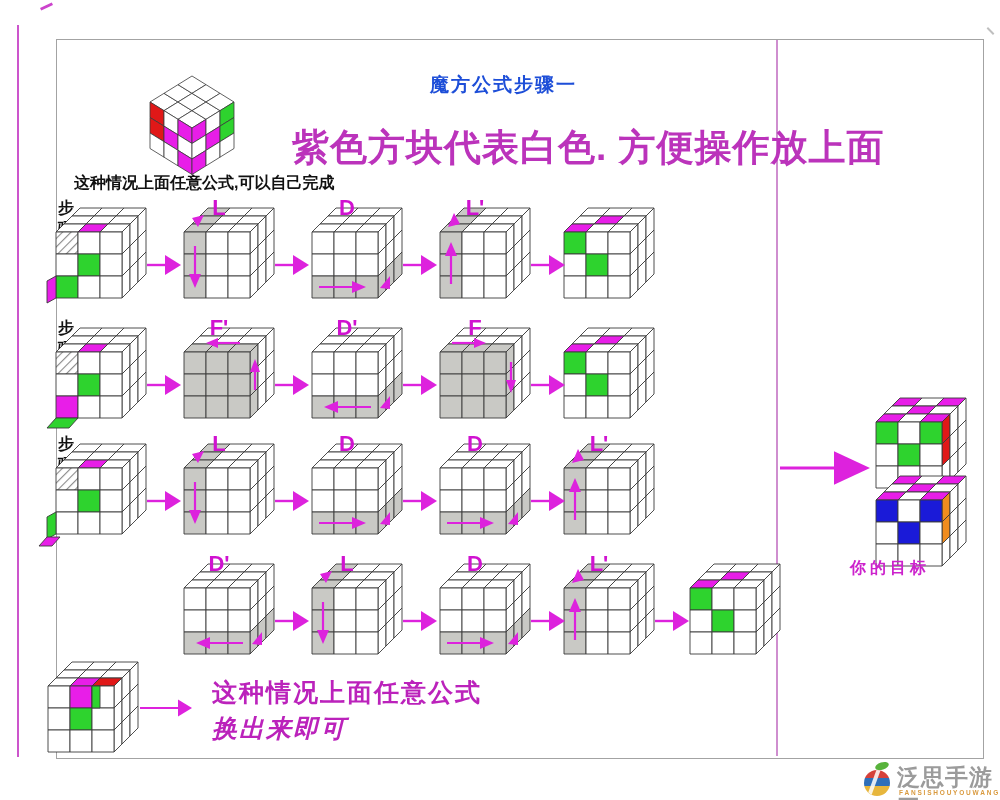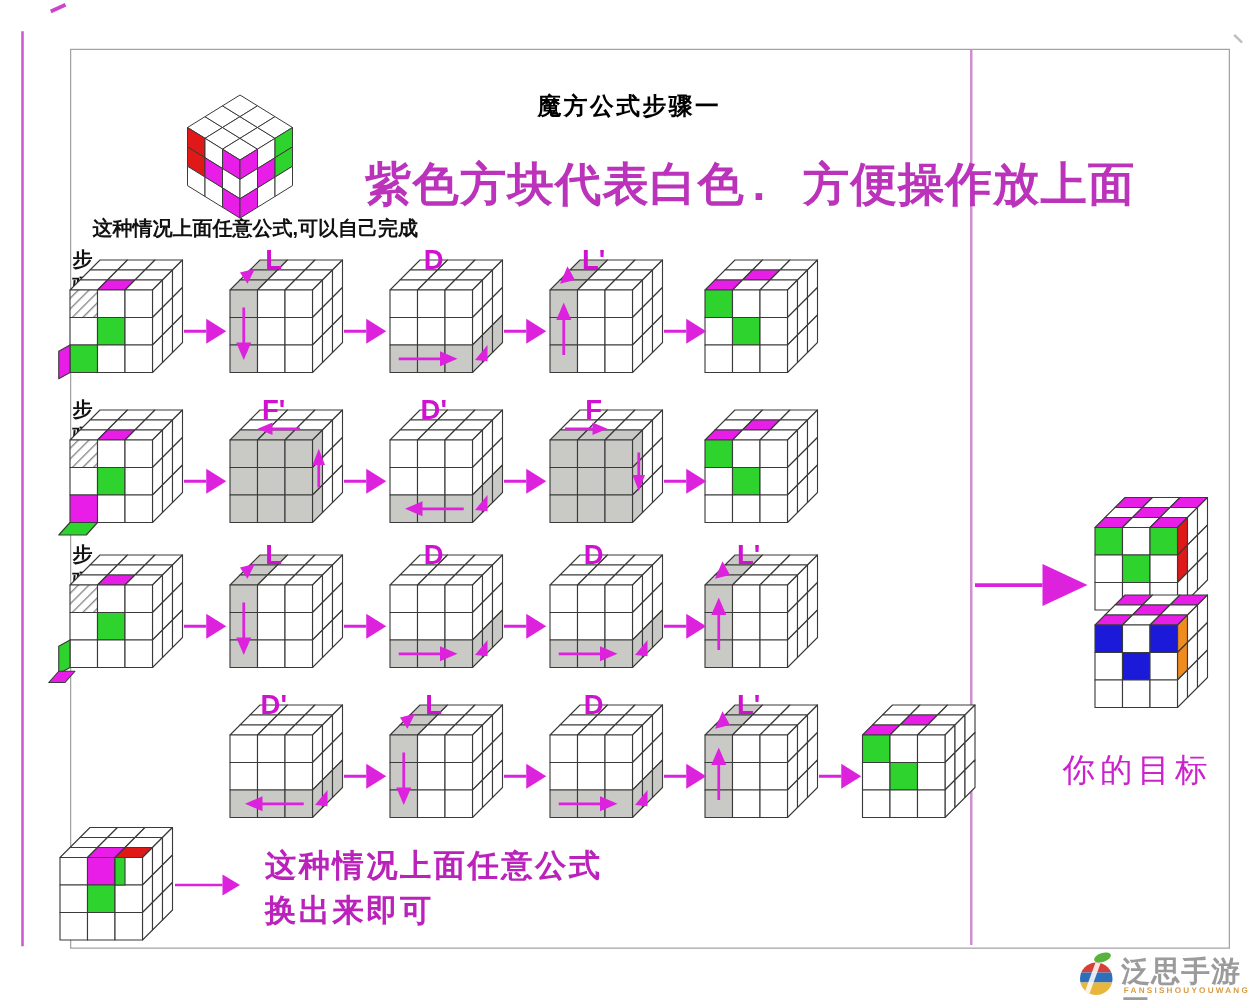--- a/index.html
+++ b/index.html
@@ -4,26 +4,26 @@
 <style>
   html,body{margin:0;padding:0;background:#fff;}
   body{width:1000px;height:800px;position:relative;overflow:hidden;
        font-family:"Liberation Sans","DejaVu Sans",sans-serif;}
   .abs{position:absolute;}
   #left-line{left:17px;top:25px;width:2px;height:732px;background:#cc55cc;}
   #tl-mark{left:40px;top:5px;width:13px;height:3px;background:#cc44cc;transform:rotate(-25deg);}
   #tr-mark{left:986px;top:30px;width:9px;height:2px;background:#bfbfbf;transform:rotate(45deg);}
   #main-box{left:56px;top:39px;width:926px;height:718px;border:1px solid #a3a3a3;background:#fff;}
   #divider{left:776px;top:40px;width:2px;height:716px;background:#cf8ecf;}
-  #page-title{left:430px;top:72px;width:180px;font-size:19px;font-weight:bold;color:#000000;letter-spacing:2px;}
-  #heading{left:292px;top:123px;width:660px;font-size:37px;font-weight:bold;color:#bb33bb;letter-spacing:1px;white-space:nowrap;font-family:Liberation Mono, monospace;}
+  #page-title{left:430px;top:72px;width:180px;font-size:19px;font-weight:bold;color:#1d4ed8;letter-spacing:2px;}
+  #heading{left:292px;top:123px;width:660px;font-size:37px;font-weight:bold;color:#bb33bb;letter-spacing:1px;white-space:nowrap;}
   #note{left:74px;top:173px;font-size:16px;font-weight:bold;color:#111;}
   .row-label{font-size:16px;font-weight:bold;color:#111;}
   .move-label{width:70px;text-align:center;font-size:22px;font-weight:bold;color:#d012d0;}
-  #goal-label{left:850px;top:558px;width:140px;font-size:26px;font-weight:normal;color:#cc22cc;letter-spacing:4px;margin-top:41px;}
+  #goal-label{left:850px;top:558px;width:140px;font-size:16px;font-weight:bold;color:#cc22cc;letter-spacing:4px;}
   .bottom-text{left:212px;font-size:25px;font-weight:bold;color:#bb22bb;letter-spacing:2px;}
   #wm-name{left:897px;top:762px;font-size:23px;font-weight:bold;color:#9b9b9b;letter-spacing:1px;}
   #wm-sub{left:899px;top:789px;font-size:6.5px;color:#d99a3f;letter-spacing:1.8px;font-weight:bold;}
   svg{display:block;}
 </style>
 </head>
 <body>
 
 <div class="abs" id="left-line"></div>
 <div class="abs" id="tl-mark"></div>
@@ -1016,21 +1016,21 @@
       <polygon points="46,26 54,26 54,48 46,48" fill="#2ed32e" stroke="#3a3a3a" stroke-width="0.9" stroke-linejoin="round"></polygon>
     </svg>
   </div>
 <div class="abs" id="bottom-arrow-slot" style="left:140px;top:698px;">
     <svg width="54" height="20" viewBox="0 0 54 20">
       <line x1="0" y1="10" x2="38" y2="10" stroke="#dd22dd" stroke-width="2"></line>
       <polygon points="38,1.5999999999999996 38,18.4 52,10" fill="#dd22dd"></polygon>
     </svg>
   </div>
 <div class="abs bottom-text" style="top:676px;">这种情况上面任意公式</div>
-<div class="abs bottom-text" style="top:712px;">换出来即可</div>
+<div class="abs bottom-text" style="top:712px;font-style:italic;">换出来即可</div>
 
 <div class="abs" id="wm-logo-slot" style="left:858px;top:759px;">
     <svg width="38" height="40" viewBox="0 0 38 40">
       <defs>
         <clipPath id="ap">
           <circle cx="19" cy="24" r="13"></circle>
         </clipPath>
       </defs>
       <rect x="2" y="10" width="34" height="9" fill="#d5403a" clip-path="url(#ap)"></rect>
       <rect x="2" y="19" width="34" height="8" fill="#2e6fba" clip-path="url(#ap)"></rect>

